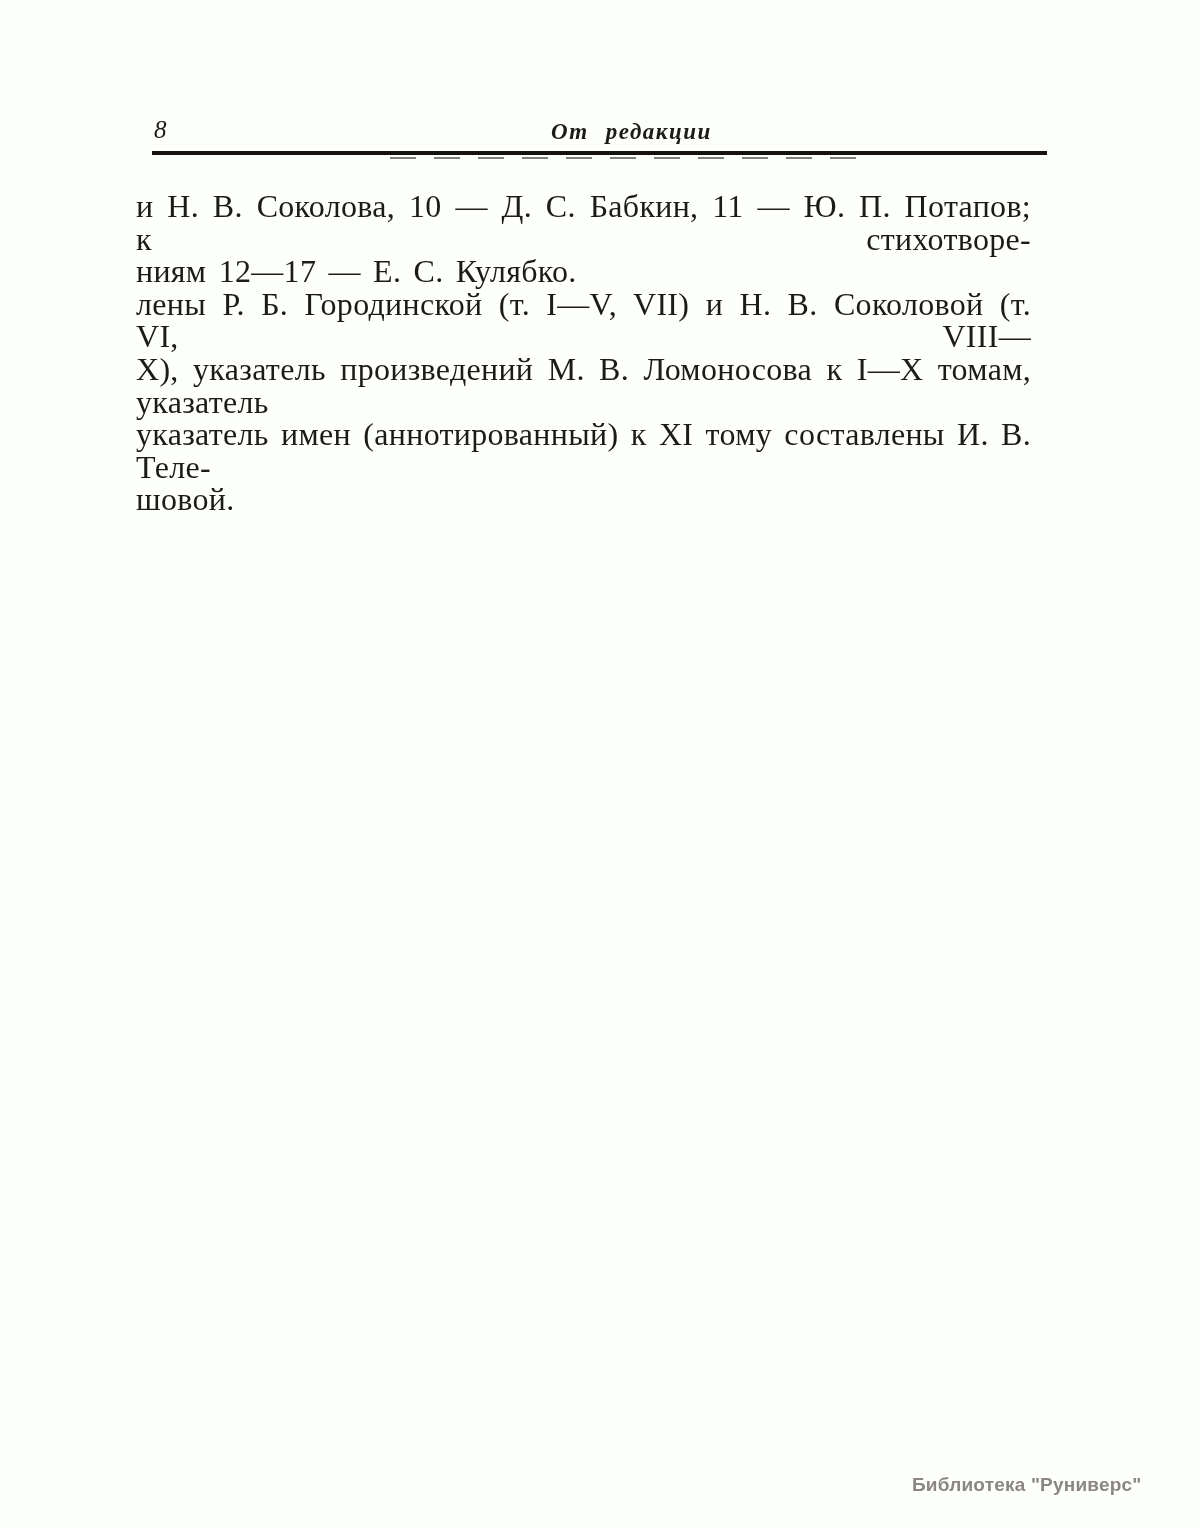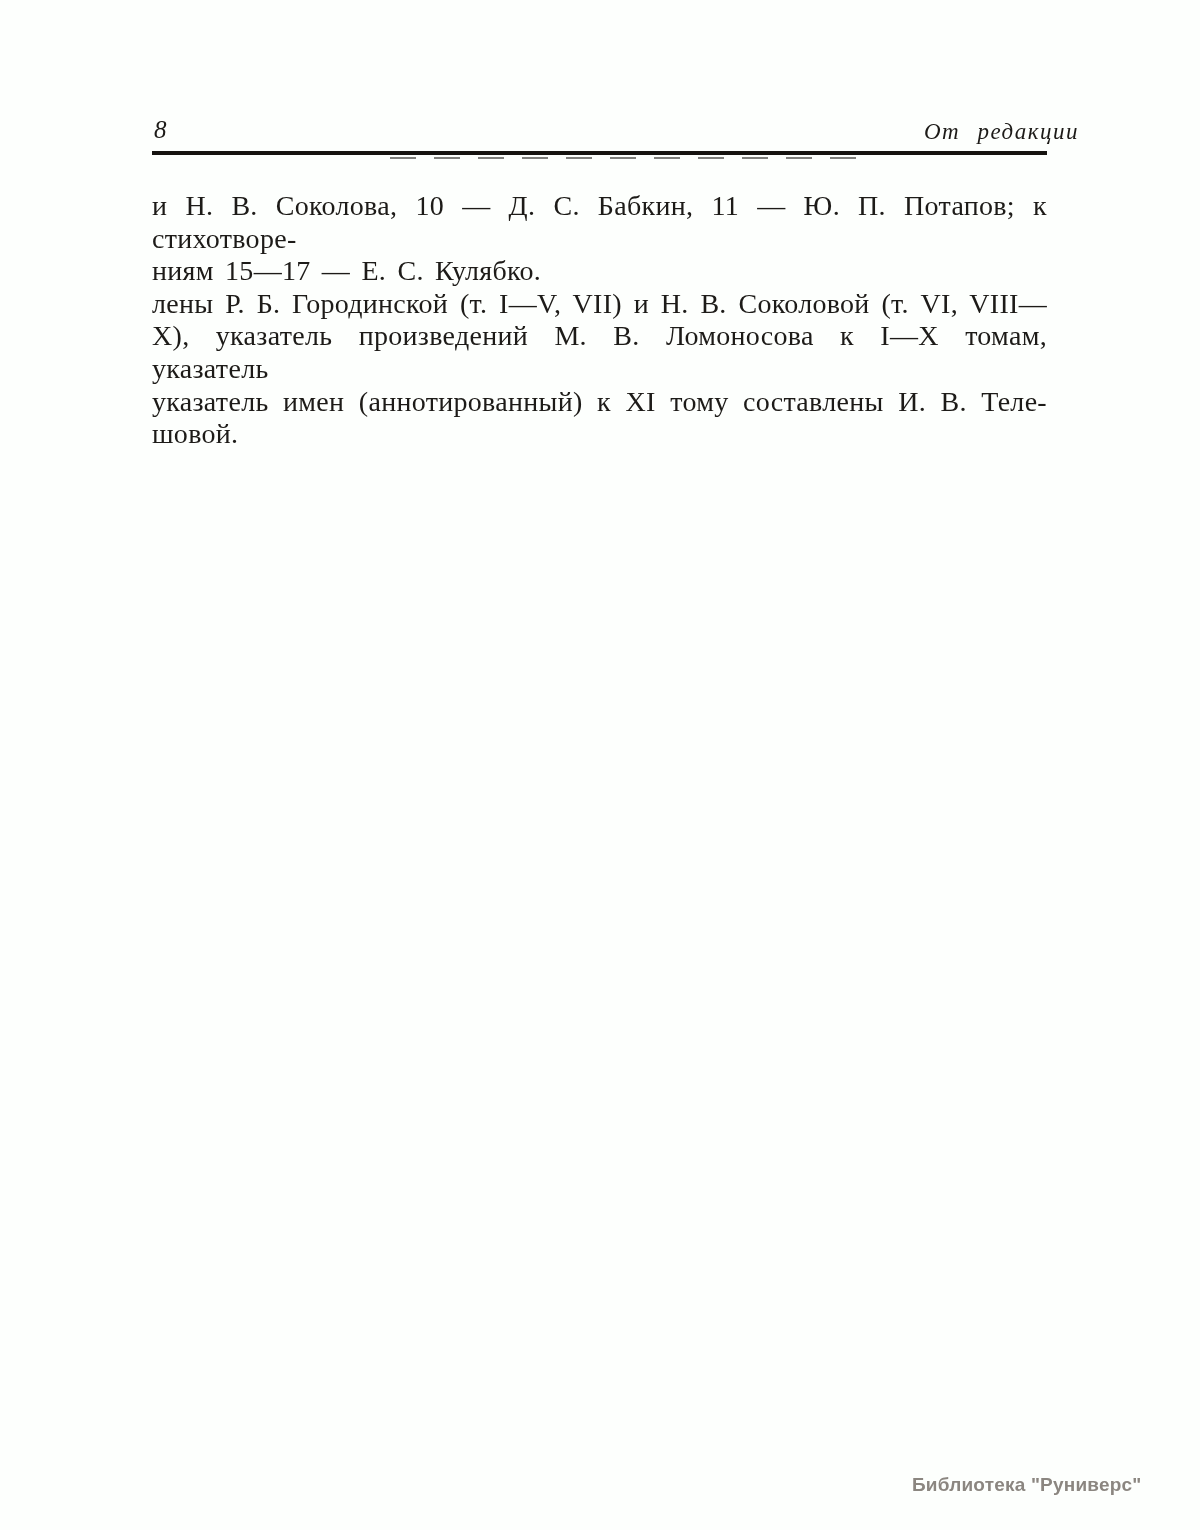--- a/index.html
+++ b/index.html
@@ -28,49 +28,50 @@
     left: 2px;
     top: 0;
     font-size: 25px;
     font-style: italic;
   }
   .header-title {
     position: absolute;
     left: 0;
     right: 0;
     top: 3px;
-    text-align: right;
+    text-align: center;
     transform: translateX(32px);
     font-size: 23px;
     font-style: italic;
     letter-spacing: 1.5px;
     word-spacing: 10px;
+    font-weight: bold;
   }
   .rule-main {
     position: absolute;
     left: 152px;
     top: 151px;
     width: 895px;
     height: 4px;
     background: #161310;
   }
   .rule-ghost {
     position: absolute;
     left: 390px;
     top: 157px;
     width: 470px;
     height: 2px;
     background: repeating-linear-gradient(90deg, rgba(25,22,18,0.55) 0 26px, rgba(25,22,18,0) 26px 44px);
   }
   .body-text {
     position: absolute;
-    left: 152px;
+    left: 136px;
     top: 190px;
     width: 895px;
-    font-size: 28px;
+    font-size: 32px;
     line-height: 32.6px;
     letter-spacing: 0.3px;
     word-spacing: 4px;
   }
   .line {
     display: block;
   }
   .line.justify {
     text-align: justify;
     text-align-last: justify;
@@ -97,21 +98,21 @@
   <div class="header-row">
     <span class="page-number">8</span>
     <span class="header-title">От редакции</span>
   </div>
 
   <div class="rule-main"></div>
   <div class="rule-ghost"></div>
 
   <div class="body-text">
     <span class="line justify">и Н. В. Соколова, 10 — Д. С. Бабкин, 11 — Ю. П. Потапов; к стихотворе-</span>
-    <span class="line">ниям 15—17 — Е. С. Кулябко.</span>
+    <span class="line">ниям 12—17 — Е. С. Кулябко.</span>
     <span class="line justify">лены Р. Б. Городинской (т. I—V, VII) и Н. В. Соколовой (т. VI, VIII—</span>
     <span class="line justify">X), указатель произведений М. В. Ломоносова к I—X томам, указатель</span>
     <span class="line justify">указатель имен (аннотированный) к XI тому составлены И. В. Теле-</span>
     <span class="line">шовой.</span>
   </div>
 
   <div class="watermark">Библиотека "Руниверс"</div>
 
 </div>
 

